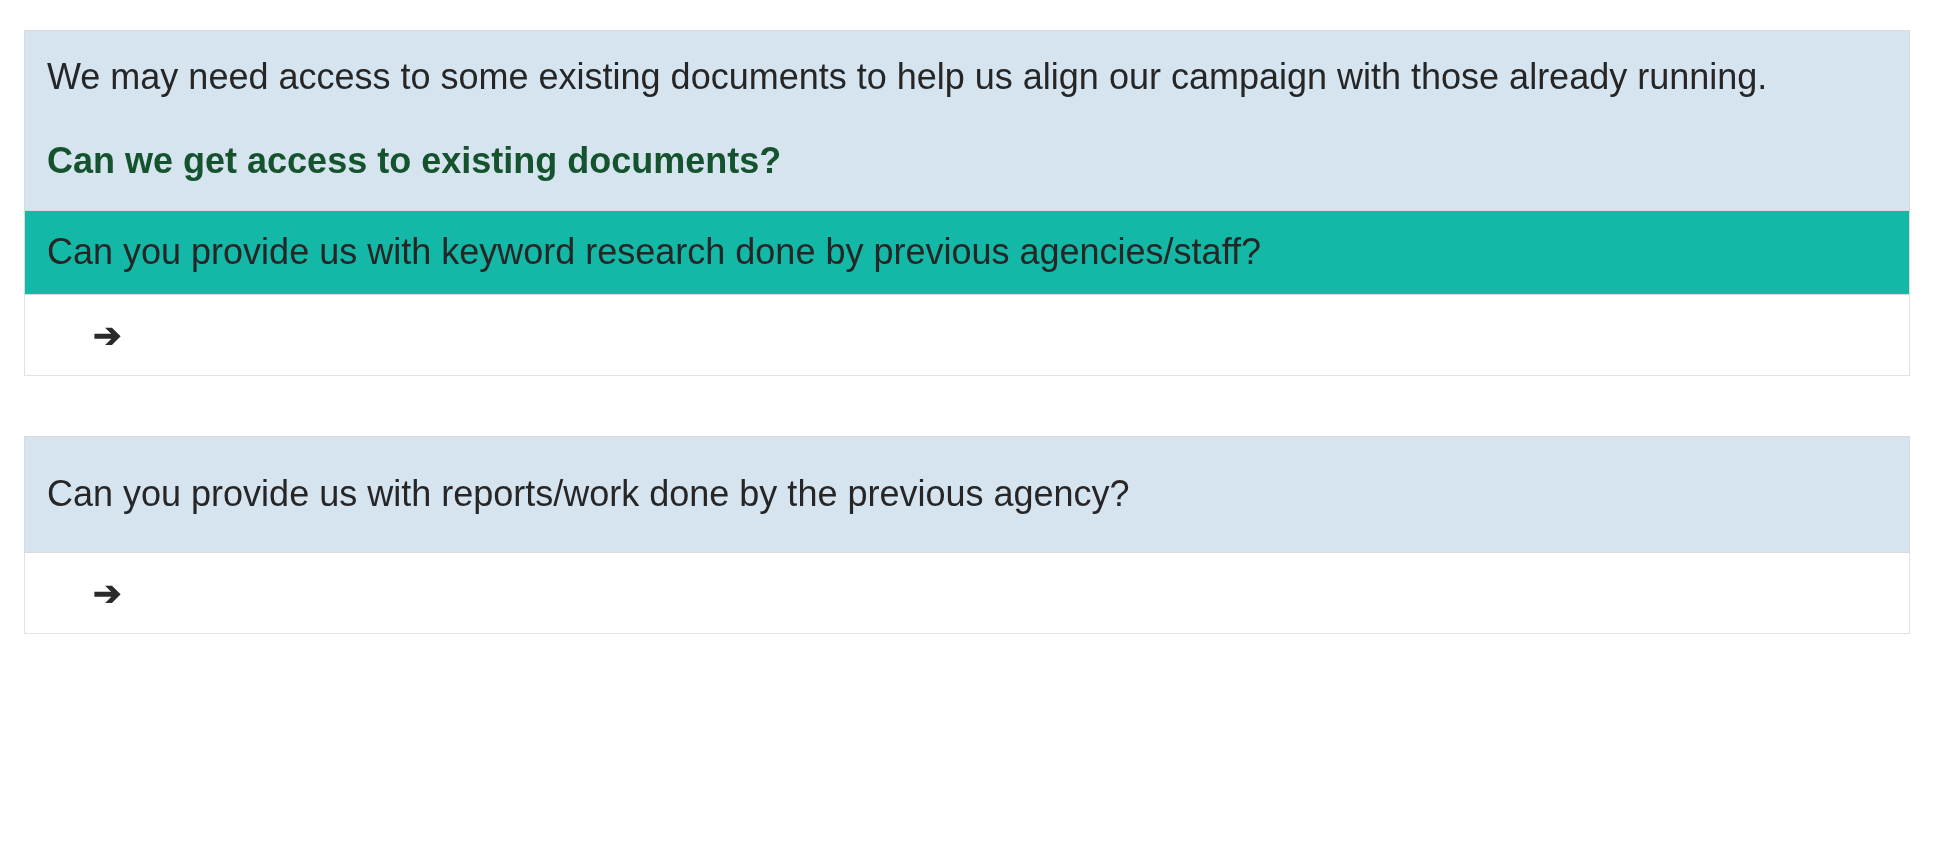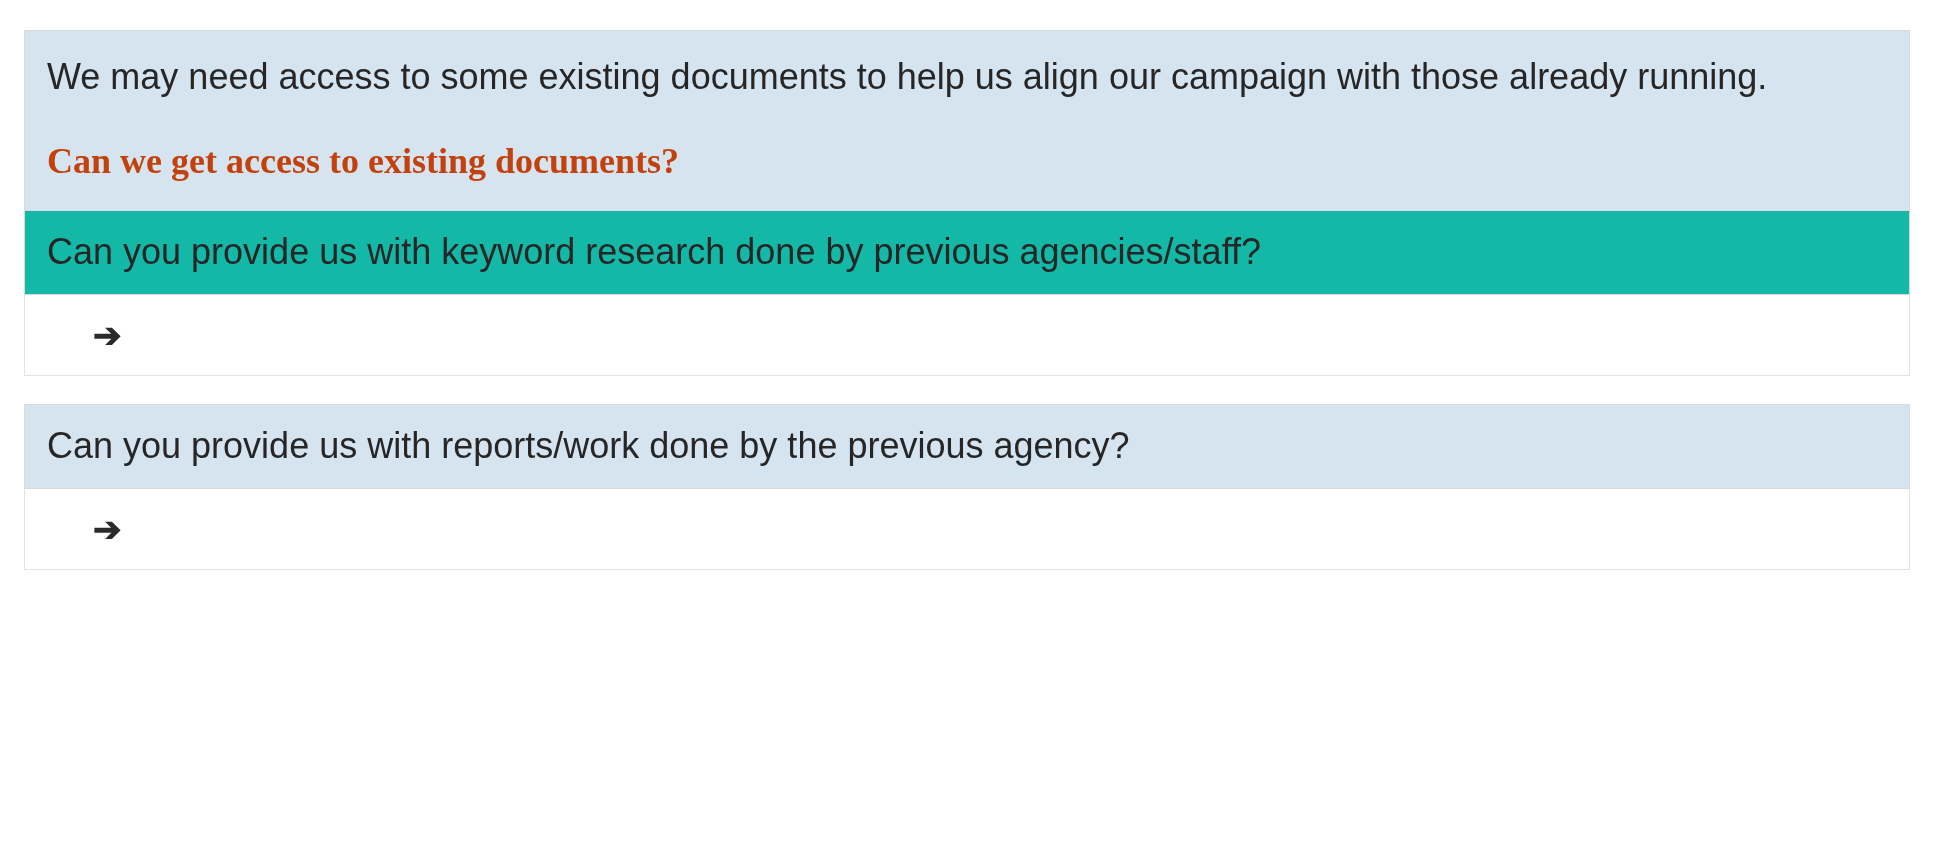--- a/index.html
+++ b/index.html
@@ -6,40 +6,39 @@
       box-sizing: border-box;
       margin: 0;
       padding: 0;
     }
     body {
       font-family: Arial, Helvetica, sans-serif;
       background: #ffffff;
       padding: 30px 24px;
     }
     .section {
-      margin-bottom: 28px;
+      margin-bottom: 60px;
     }
     .header-block {
       background: #d6e4f0;
       border: 1px solid #dadada;
       padding: 22px 22px 26px 22px;
     }
     .intro-text {
       font-size: 36px;
       color: #262626;
       line-height: 1.35;
       font-weight: 400;
       margin-bottom: 36px;
     }
     .bold-question {
       font-size: 36px;
-      color: #c2410c;
+      color: #14532d;
       font-weight: 700;
       line-height: 1.3;
-      font-family: Liberation Serif, serif;
     }
     .question-row {
       background: #14b8a6;
       border: 1px solid #dadada;
       border-top: none;
       padding: 18px 22px;
       font-size: 36px;
       color: #262626;
       font-weight: 400;
       line-height: 1.3;
@@ -49,21 +48,21 @@
       border: 1px solid #e2e2e2;
       border-top: none;
       padding: 20px 22px 20px 68px;
       min-height: 78px;
       display: flex;
       align-items: center;
     }
     .standalone-question {
       background: #d6e4f0;
       border: 1px solid #dadada;
-      padding: 18px 22px;
+      padding: 34px 22px;
       font-size: 36px;
       color: #262626;
       font-weight: 400;
       line-height: 1.3;
     }
     .arrow {
       font-size: 34px;
       color: #2a2a2a;
       font-weight: 900;
       display: inline-block;

